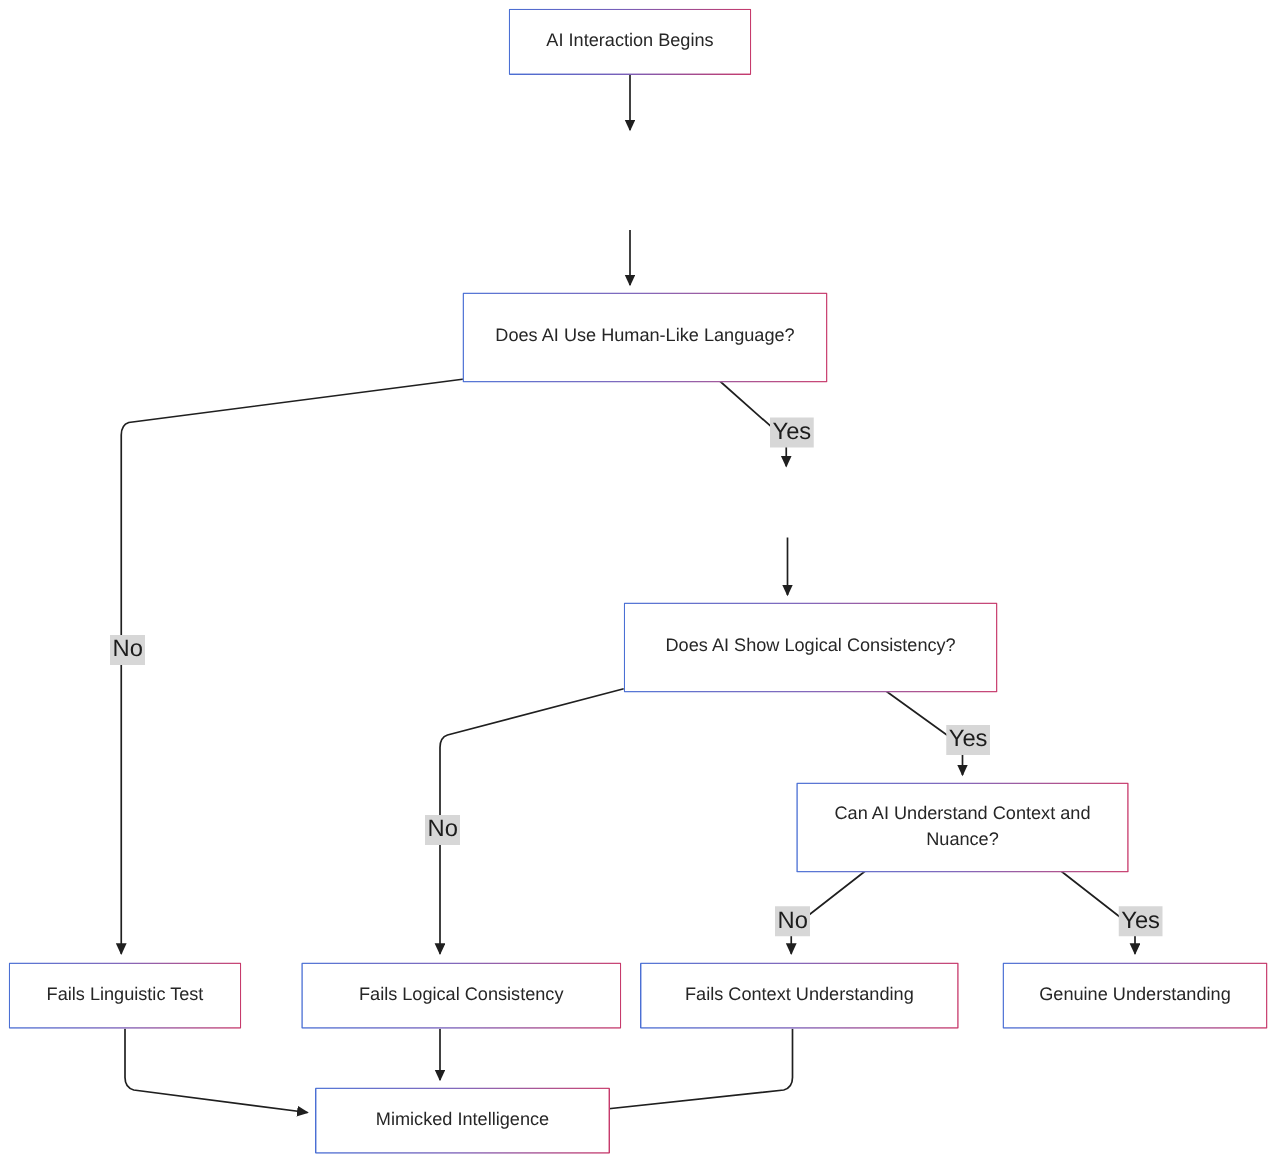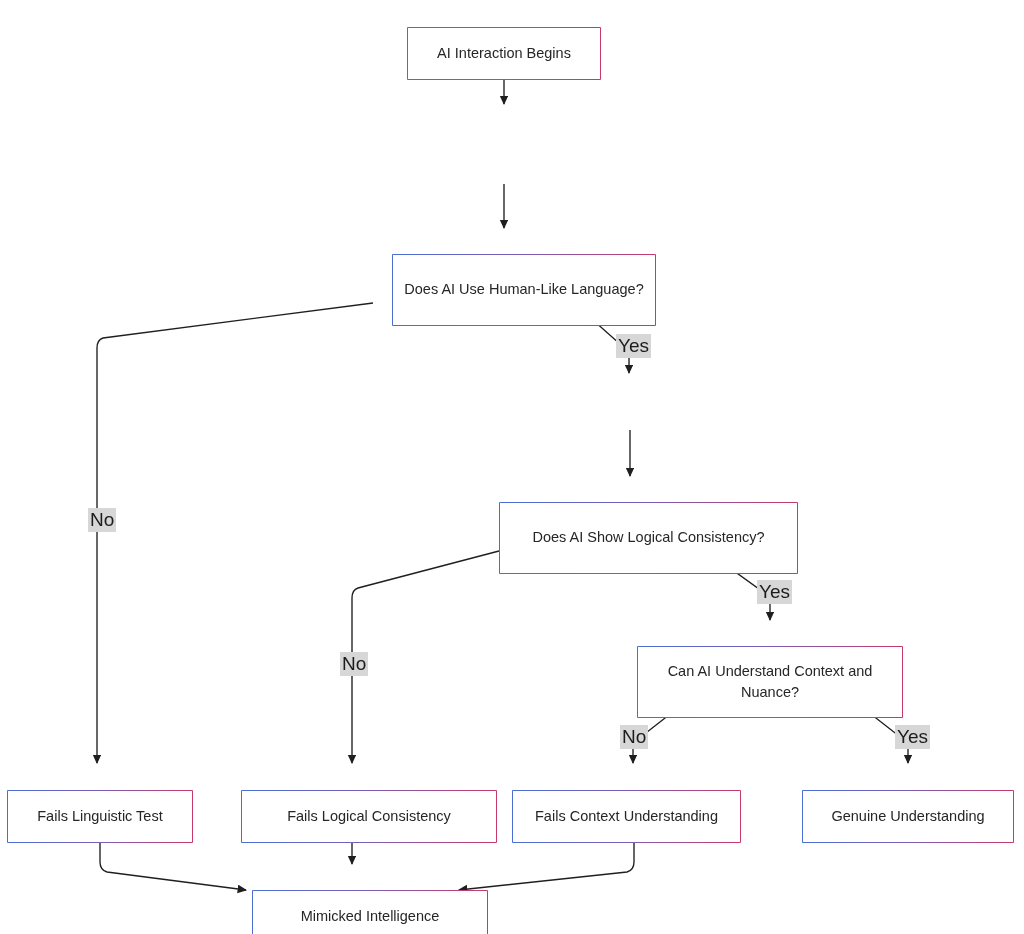--- a/index.html
+++ b/index.html
@@ -37,21 +37,20 @@
     text-align: center;
     color: #262626;
     font-size: 14.5px;
     line-height: 1.45;
     padding: 20px 10px;
     background-image:
       linear-gradient(#ffffff, #ffffff),
       linear-gradient(90deg, #4a6fd4 0%, #7a5fb8 48%, #c73a6b 100%);
     background-origin: border-box;
     background-clip: padding-box, border-box;
-    margin-top: 20px;
   }
   .edge-label {
     position: absolute;
     background: #d7d7d7;
     color: #1c1c1c;
     font-size: 19px;
     line-height: 1.15;
     padding: 1px 2px;
     white-space: nowrap;
   }
@@ -94,42 +93,42 @@
 
       <path d="M634,823 L634,862 Q634,870 627,872 L459,890" marker-end="url(#arrow)"></path>
     </g>
   </svg>
 
   <div class="node" style="left:407px; top:7px; width:194px; height:53px;">
     <span>AI Interaction Begins</span>
   </div>
 
 
-  <div class="node" style="left:392px; top:234px; width:264px; height:72px;">
+  <div class="node" style="left:370px; top:234px; width:292px; height:72px;">
     <span>Does AI Use Human-Like Language?</span>
   </div>
 
 
   <div class="node" style="left:499px; top:482px; width:299px; height:72px;">
     <span>Does AI Show Logical Consistency?</span>
   </div>
 
   <div class="node" style="left:637px; top:626px; width:266px; height:72px;">
     <span>Can AI Understand Context and Nuance?</span>
   </div>
 
   <div class="node" style="left:7px; top:770px; width:186px; height:53px;">
     <span>Fails Linguistic Test</span>
   </div>
 
   <div class="node" style="left:241px; top:770px; width:256px; height:53px;">
     <span>Fails Logical Consistency</span>
   </div>
 
-  <div class="node" style="left:512px; top:770px; width:229px; height:53px;">
+  <div class="node" style="left:512px; top:770px; width:255px; height:53px;">
     <span>Fails Context Understanding</span>
   </div>
 
   <div class="node" style="left:802px; top:770px; width:212px; height:53px;">
     <span>Genuine Understanding</span>
   </div>
 
   <div class="node" style="left:252px; top:870px; width:236px; height:53px;">
     <span>Mimicked Intelligence</span>
   </div>

